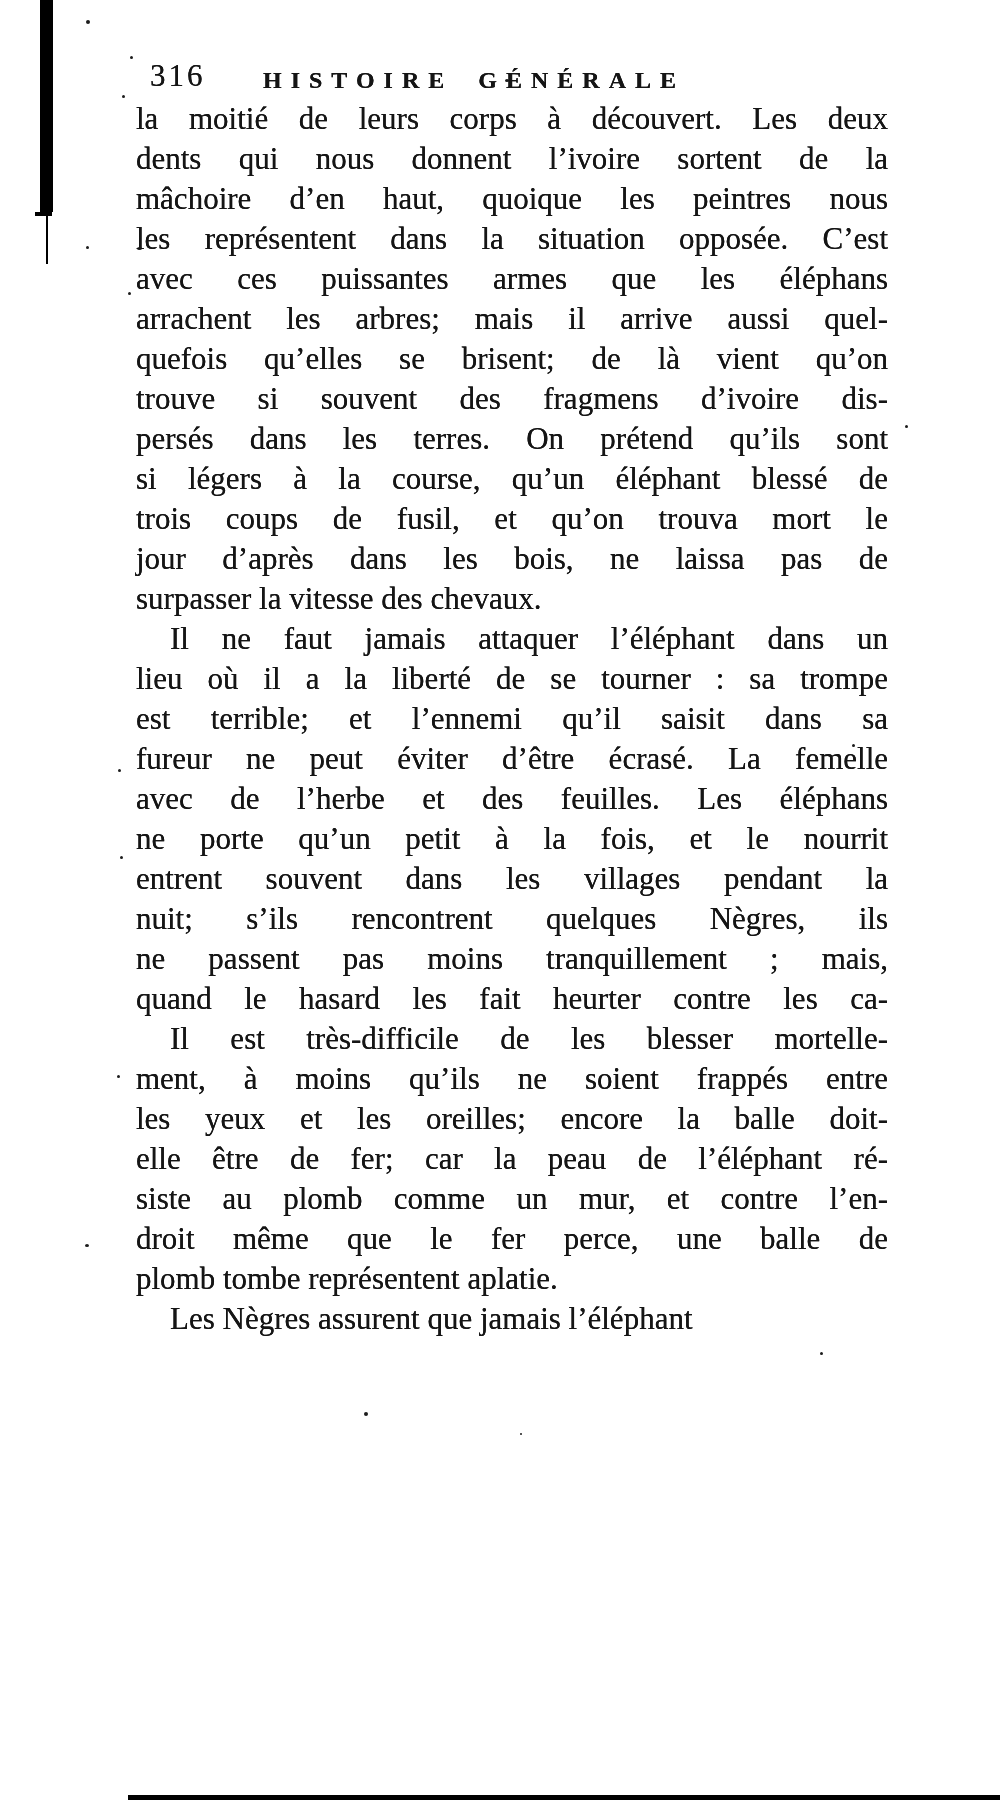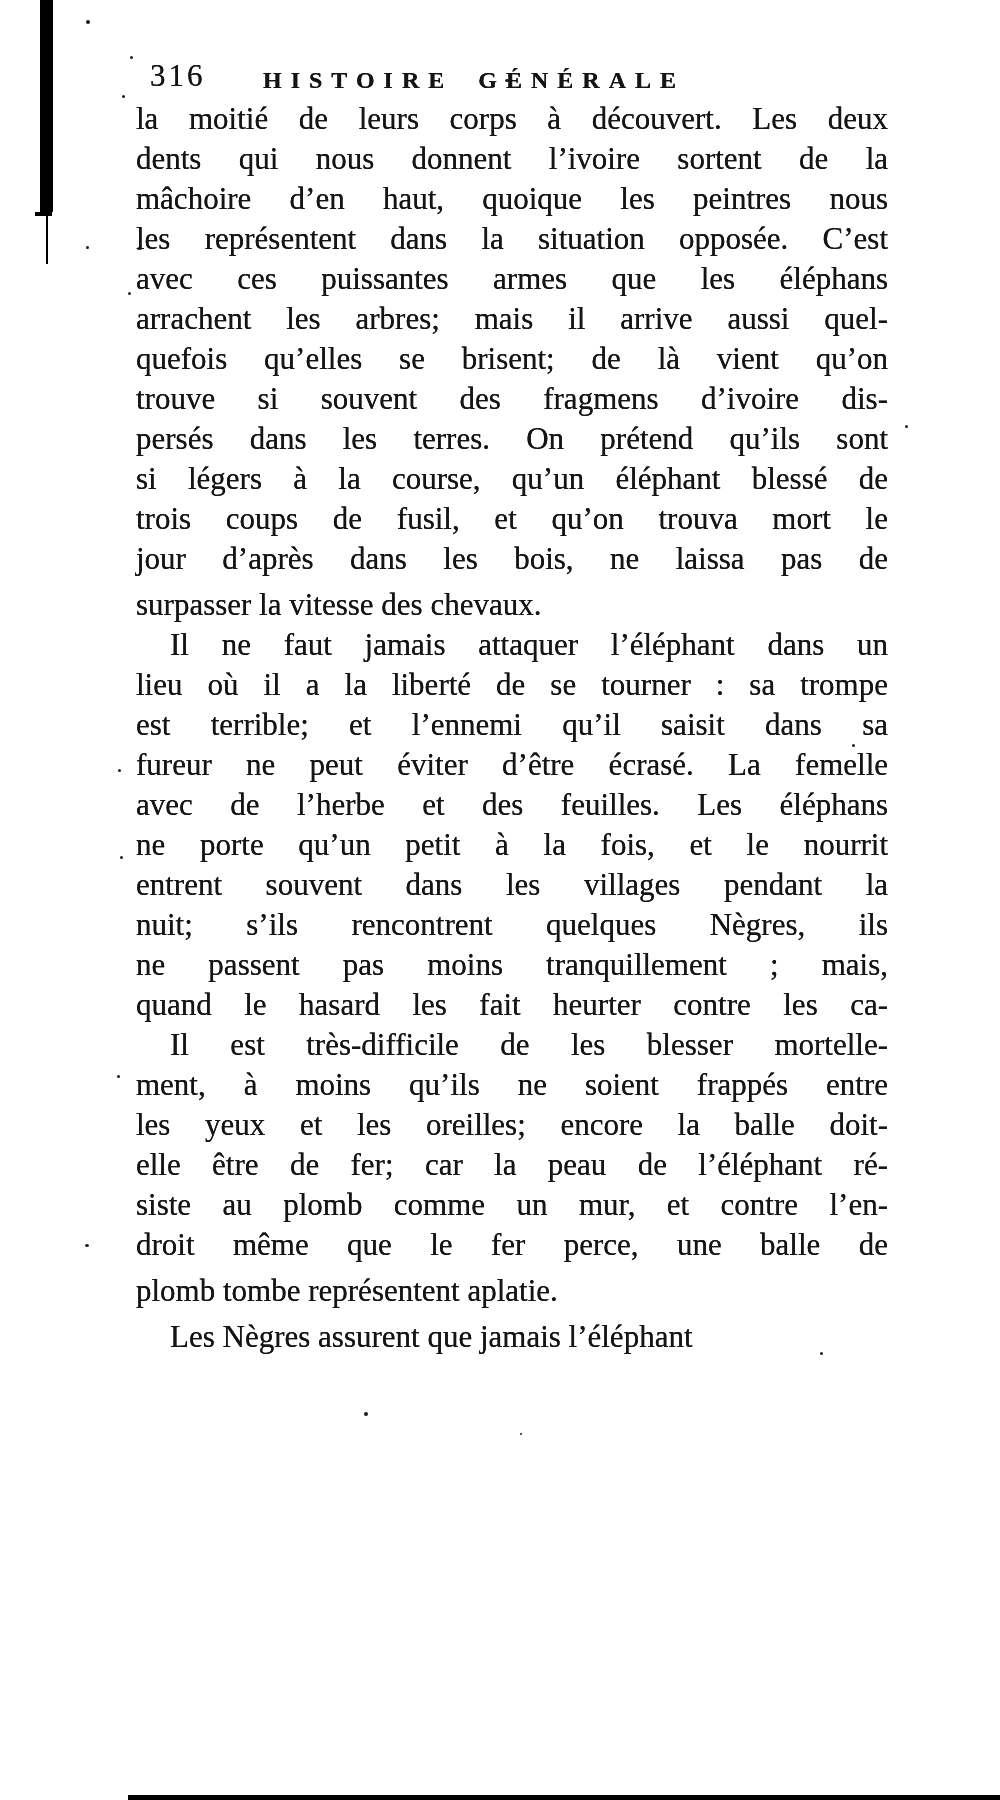--- a/index.html
+++ b/index.html
@@ -58,21 +58,21 @@
     text-shadow: 0 0 0.5px currentColor;
   }
   .para { margin: 0; }
   .line {
     text-align: justify;
     text-align-last: justify;
     height: 40px;
     overflow: visible;
     white-space: normal;
   }
-  .line.last { text-align-last: left; margin-top: 6px; }
+  .line.last { text-align-last: left; }
   .line.indent { text-indent: 34px; }
   
   .scan-bar-left {
     position: absolute;
     left: 40px; top: 0;
     width: 13px; height: 212px;
     background: #000;
   }
   .scan-bar-tick {
     position: absolute;

